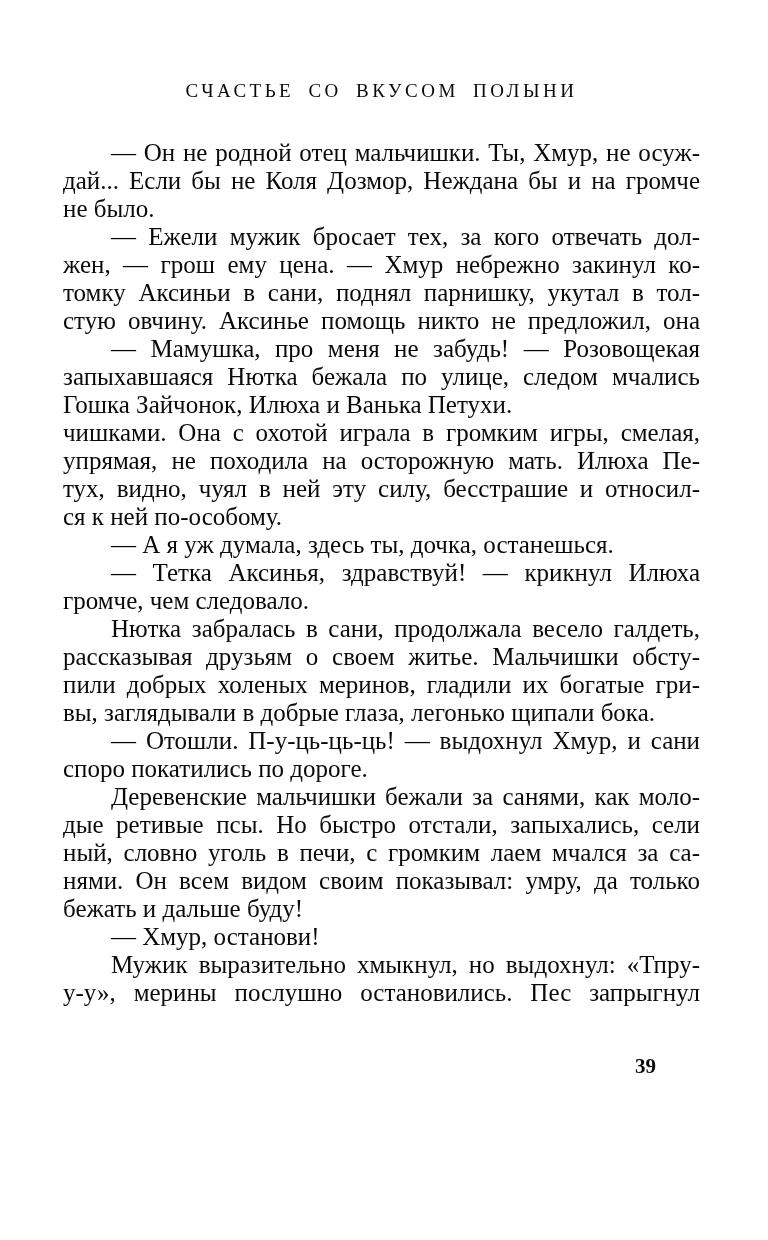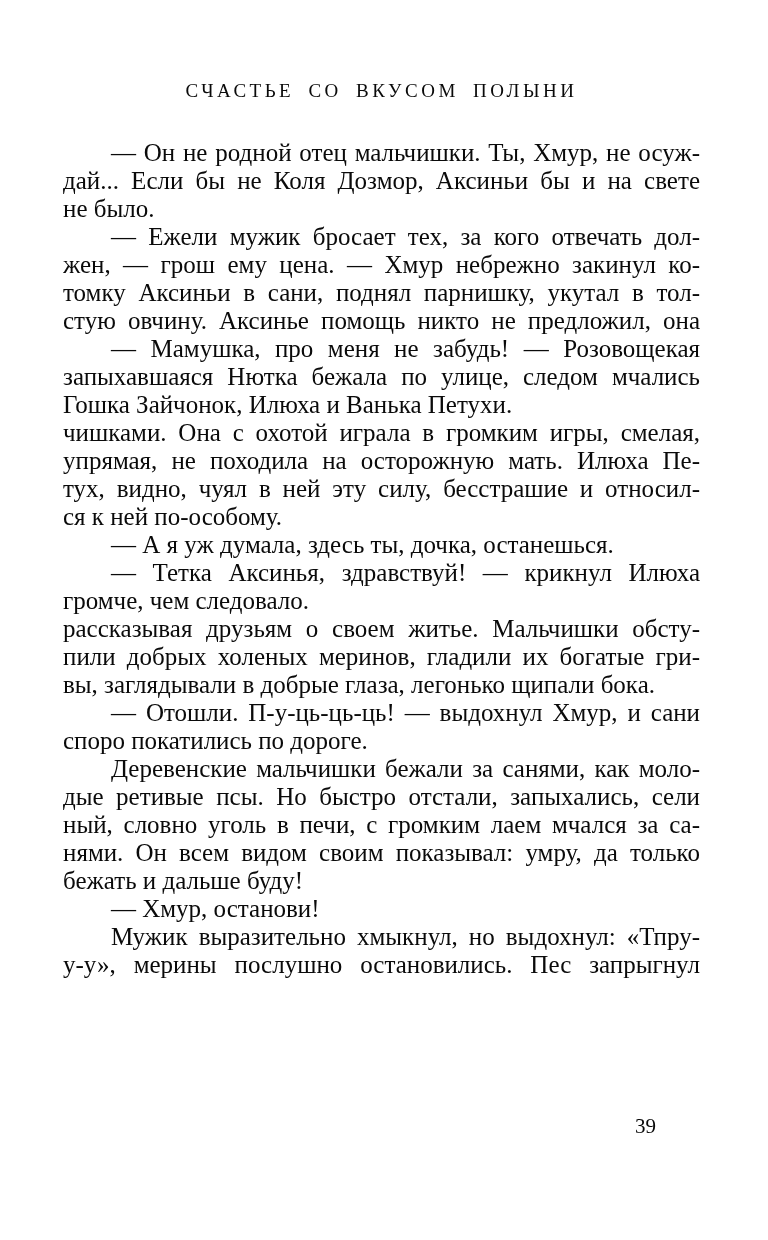--- a/index.html
+++ b/index.html
@@ -46,51 +46,53 @@
     white-space: nowrap;
   }
   .line.first {
     text-indent: 48px;
   }
   .line.para-end {
     text-align-last: left;
   }
   .page-number {
     position: absolute;
-    top: 1112px;
+    top: 1052px;
     right: 126px;
     font-size: 21px;
     line-height: 28px;
     color: #0a0a0a;
+    font-weight: bold;
   }
 </style>
 </head>
 <body>
 
 <div class="page">
   <div class="running-head">СЧАСТЬЕ СО ВКУСОМ ПОЛЫНИ</div>
 
   <div class="text-block">
       <div class="line first">— Он не родной отец мальчишки. Ты, Хмур, не осуж-</div>
-      <div class="line">дай... Если бы не Коля Дозмор, Аксиньи бы и на свете</div>
+      <div class="line">дай... Если бы не Коля Дозмор, Неждана бы и на громче</div>
       <div class="line para-end">не было.</div>
       <div class="line first">— Ежели мужик бросает тех, за кого отвечать дол-</div>
       <div class="line">жен, — грош ему цена. — Хмур небрежно закинул ко-</div>
       <div class="line">томку Аксиньи в сани, поднял парнишку, укутал в тол-</div>
       <div class="line">стую овчину. Аксинье помощь никто не предложил, она</div>
       <div class="line first">— Мамушка, про меня не забудь! — Розовощекая</div>
       <div class="line">запыхавшаяся Нютка бежала по улице, следом мчались</div>
       <div class="line para-end">Гошка Зайчонок, Илюха и Ванька Петухи.</div>
       <div class="line">чишками. Она с охотой играла в громким игры, смелая,</div>
       <div class="line">упрямая, не походила на осторожную мать. Илюха Пе-</div>
       <div class="line">тух, видно, чуял в ней эту силу, бесстрашие и относил-</div>
       <div class="line para-end">ся к ней по-особому.</div>
       <div class="line first para-end">— А я уж думала, здесь ты, дочка, останешься.</div>
       <div class="line first">— Тетка Аксинья, здравствуй! — крикнул Илюха</div>
       <div class="line para-end">громче, чем следовало.</div>
+      <div class="line first">Нютка забралась в сани, продолжала весело галдеть,</div>
       <div class="line">рассказывая друзьям о своем житье. Мальчишки обсту-</div>
       <div class="line">пили добрых холеных меринов, гладили их богатые гри-</div>
       <div class="line para-end">вы, заглядывали в добрые глаза, легонько щипали бока.</div>
       <div class="line first">— Отошли. П-у-ць-ць-ць! — выдохнул Хмур, и сани</div>
       <div class="line para-end">споро покатились по дороге.</div>
       <div class="line first">Деревенские мальчишки бежали за санями, как моло-</div>
       <div class="line">дые ретивые псы. Но быстро отстали, запыхались, сели</div>
       <div class="line">ный, словно уголь в печи, с громким лаем мчался за са-</div>
       <div class="line">нями. Он всем видом своим показывал: умру, да только</div>
       <div class="line para-end">бежать и дальше буду!</div>

